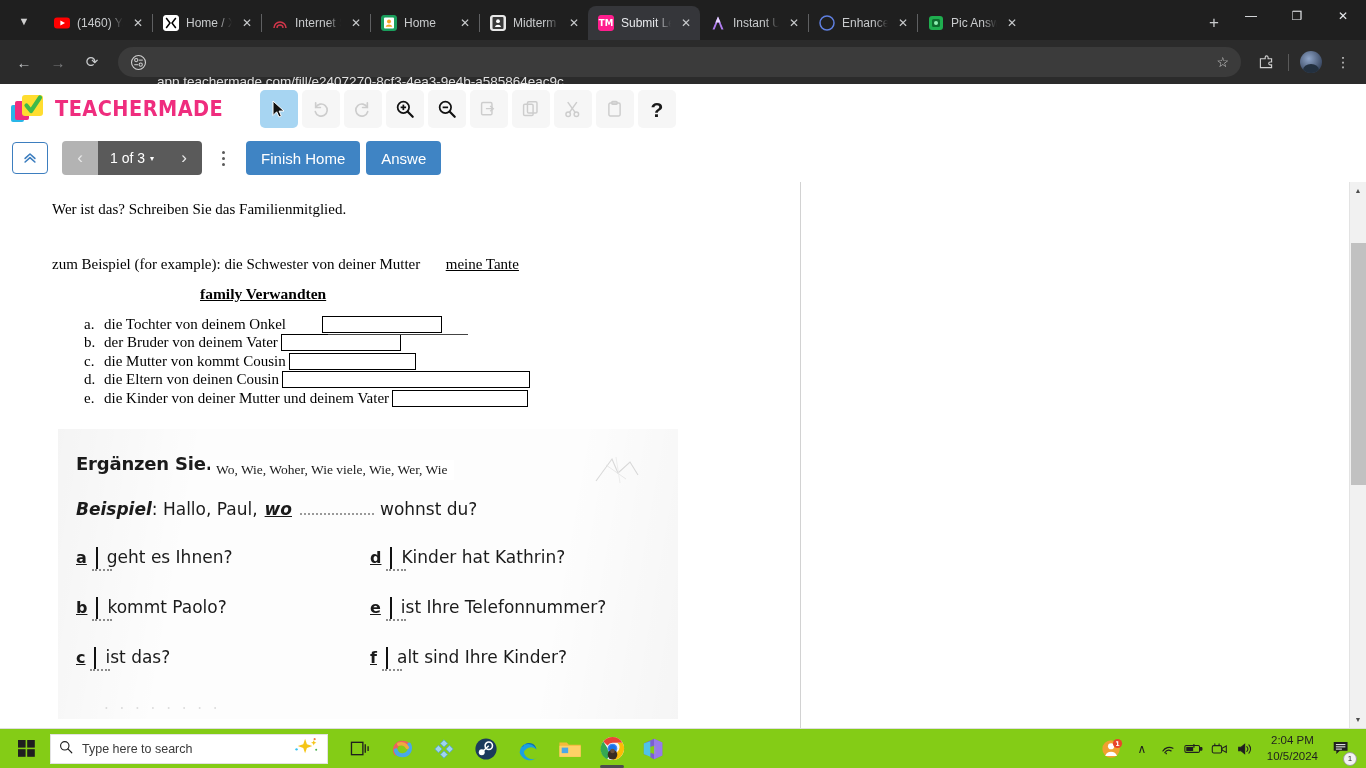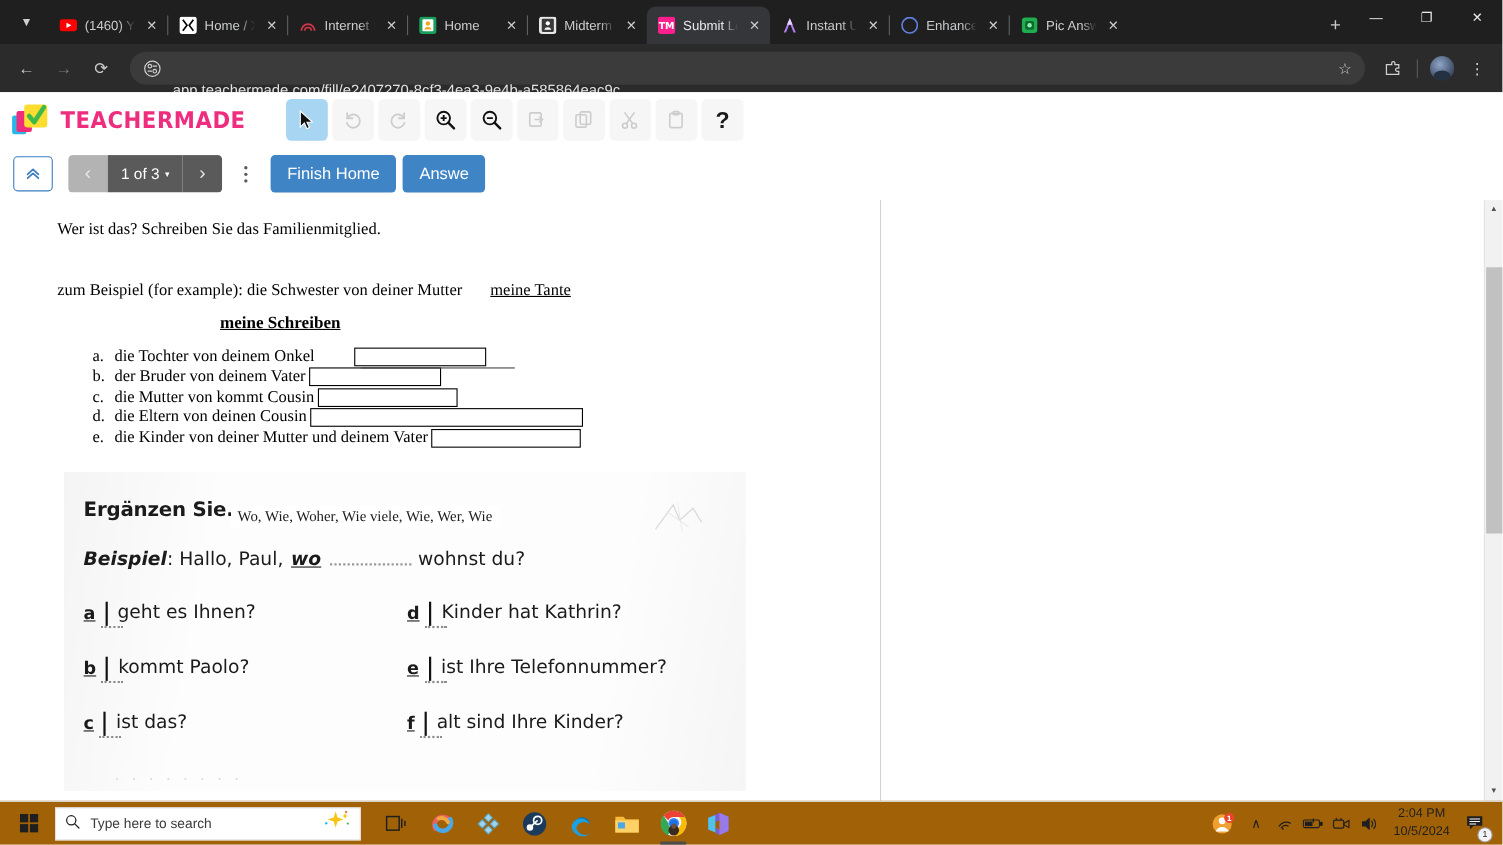--- a/index.html
+++ b/index.html
@@ -243,21 +243,21 @@
     color:#4e4e4e; font-size:7px; flex:none;
   }
   .vscroll .strack { flex:1; width:17px; position:relative; }
   .vscroll .sthumb {
     position:absolute; left:1px; width:15px; background:#c1c1c1; border-radius:0;
     top:44px; height:242px;
   }
 
   
   .taskbar {
-    height:40px; background:#a16207; border-top:1px solid #dedede;
+    height:40px; background:#84cc16; border-top:1px solid #dedede;
     display:flex; align-items:center; padding:0 6px; flex:none; position:relative;
   }
   .startbtn {
     width:40px; height:36px; display:flex; align-items:center; justify-content:center; flex:none;
   }
   .searchbox {
     width:278px; height:30px; background:#fff; border:1px solid #e2e2e2;
     display:flex; align-items:center; padding:0 8px; gap:9px; margin-left:4px; flex:none;
   }
   .searchbox .sq { color:#1f1f1f; font-size:14px; flex:none; }
@@ -544,21 +544,21 @@
           <div class="doc-txt blk1">
             <div>Wer ist das? Schreiben Sie das Familienmitglied.</div>
           </div>
 
           <div class="doc-txt blk2">
             <span>zum Beispiel (for example): die Schwester von deiner Mutter</span>
             <span style="display:inline-block;width:18px;"></span>
             <span class="underlined">meine Tante</span>
           </div>
 
-          <div class="heading-v">meine Schreiben</div>
+          <div class="heading-v">family Verwandten</div>
 
           <ol class="items" id="item-list">
               <li>
                 <span class="mk">a.</span>
                 <span class="pt">die Tochter von deinem Onkel</span>
                 <span style="display:inline-block;width:36px;"></span>
                 <span class="ansbox" style="width:120px;"></span>
               </li>
               <li>
                 <span class="mk">b.</span>

